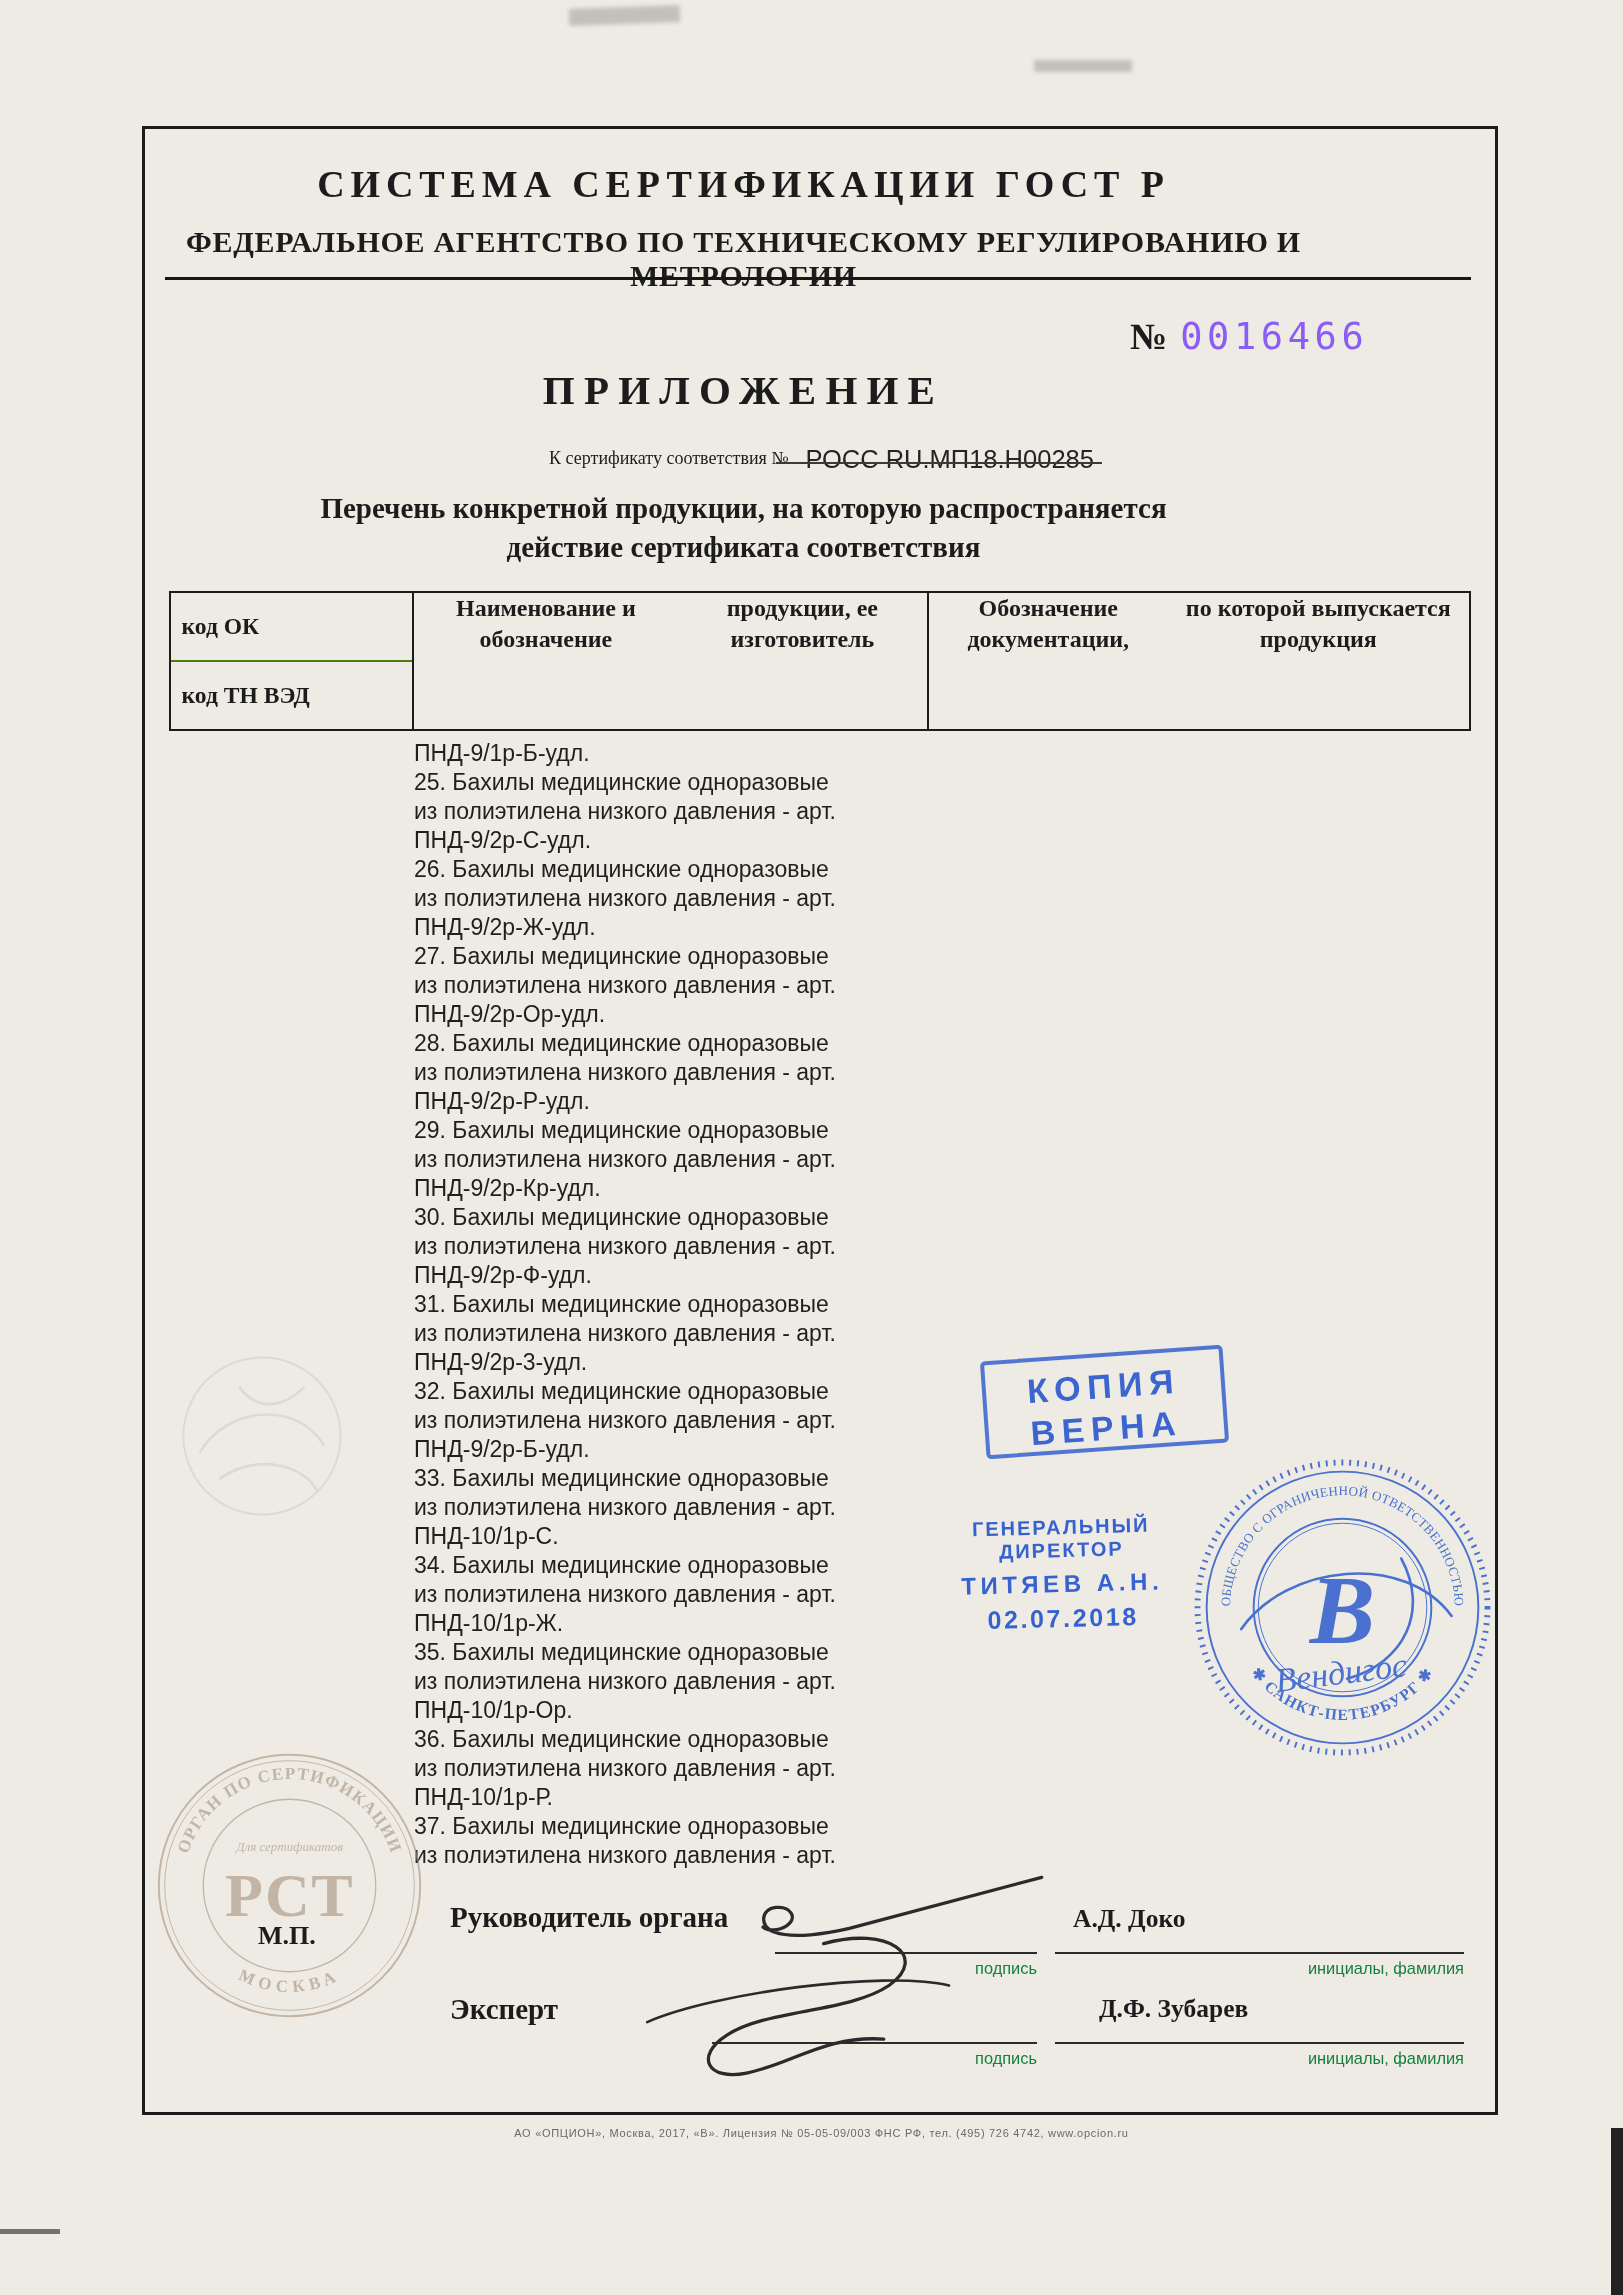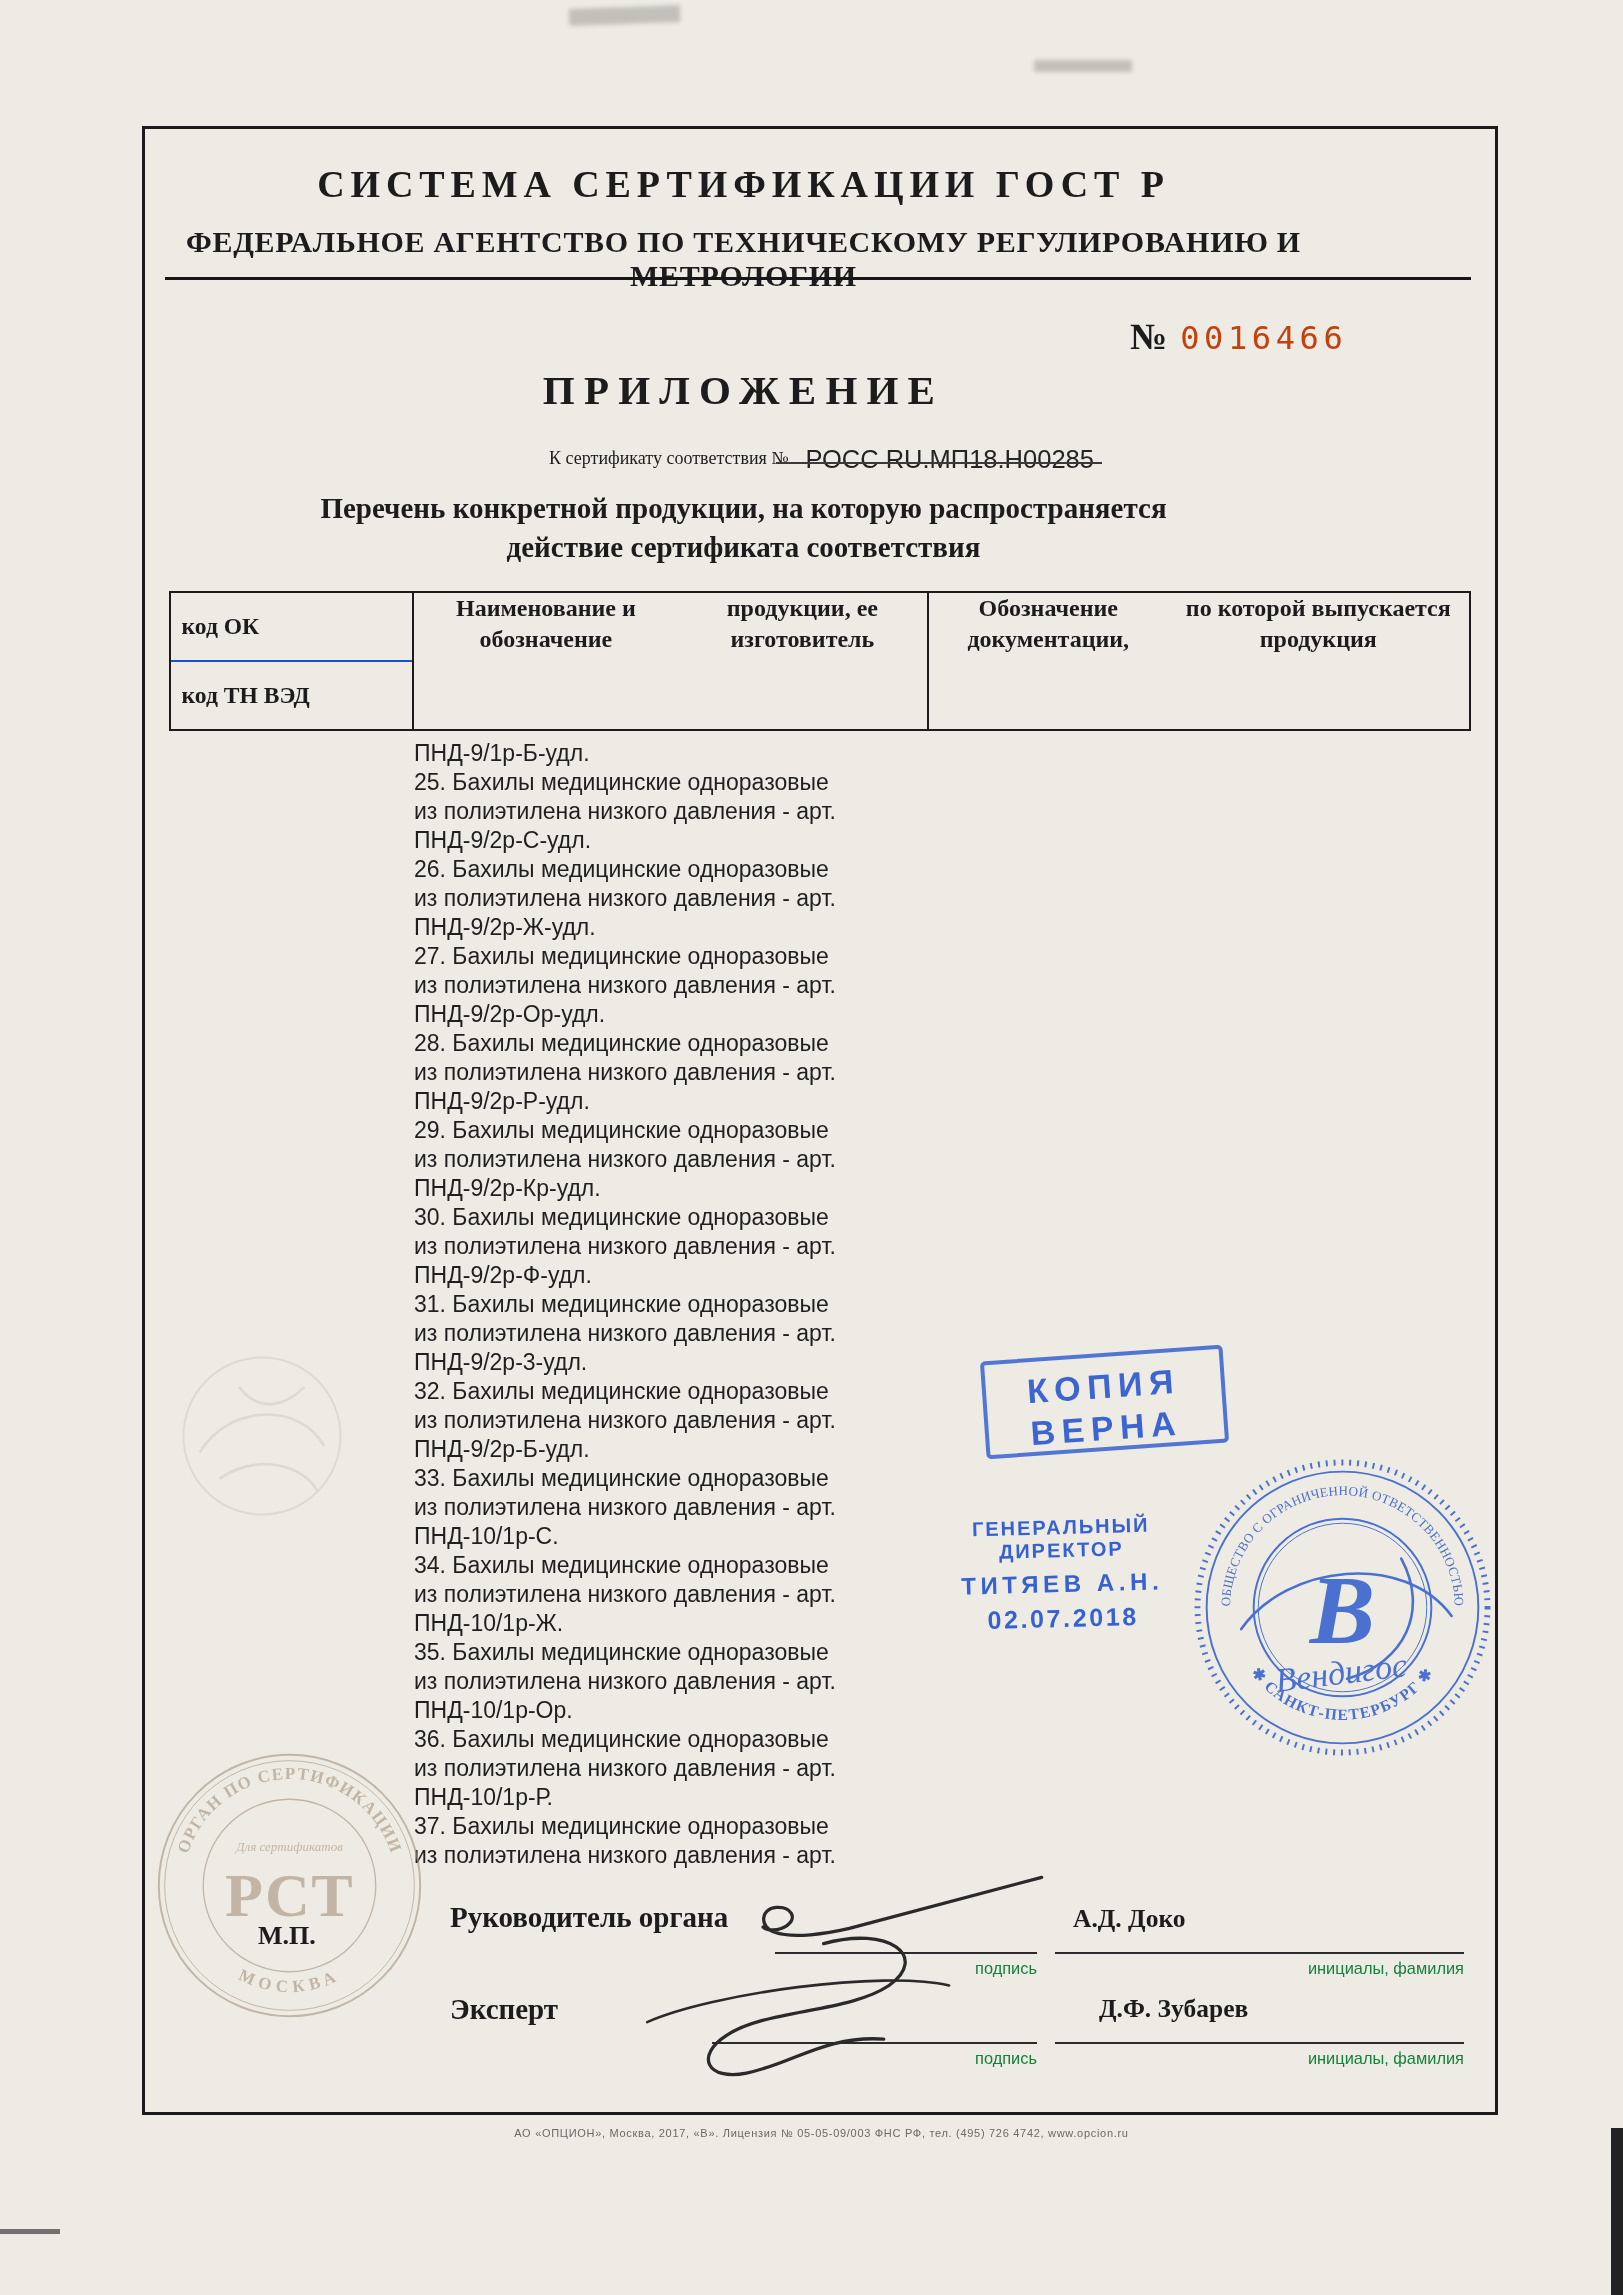--- a/index.html
+++ b/index.html
@@ -14,37 +14,37 @@
   .mono{font-family:"DejaVu Sans Mono",monospace}
 
   .frame{left:142px;top:126px;width:1350px;height:1983px;border:3.9px solid #1b1b1b}
   .rule{left:165px;top:277px;width:1306px;height:3.3px;background:#171717}
 
   .sys-title{top:162px;font-size:38px;letter-spacing:5.9px}
   .agency{top:225px;font-size:30px;letter-spacing:0.7px}
 
   .blankno{left:1130px;top:315px;display:flex;align-items:baseline;gap:13px}
   .blankno .nsign{font-size:37px;font-weight:bold}
-  .blankno .ndigits{font-size:32px;letter-spacing:4.6px;color:#c2410c}
+  .blankno .ndigits{font-size:37px;letter-spacing:4.6px;color:#8b5cf6}
 
   .apx-title{top:366px;font-size:41px;letter-spacing:9.2px}
 
   .certline{top:441px;left:145px;width:1353px;display:flex;justify-content:center;align-items:baseline;gap:17px}
   .certline .lbl{font-size:18px;font-weight:normal}
   .certline .num{font-family:"Liberation Sans",sans-serif;font-size:25.5px;position:relative;top:3.9px;color:#242424}
   .certline .num::after{content:'';position:absolute;left:-29px;right:-7.9px;top:58%;border-top:2.6px solid #3a3a3a}
 
   .purpose1{top:492px;font-size:29px}
   .purpose2{top:531px;font-size:29px}
 
   .tblhead{left:169px;top:591px;width:1302px;height:140px;border:2.6px solid #1c1c1c;box-sizing:border-box;
     display:grid;grid-template-columns:243px 515px 1fr;font-weight:bold}
   .tblhead .c1{border-right:2.6px solid #1c1c1c;display:flex;flex-direction:column}
   .tblhead .c1 .half{flex:1;display:flex;align-items:center;padding-left:10.5px;font-size:23.6px}
-  .tblhead .c1 .half.top{border-bottom:2px solid #1d4ed8}
+  .tblhead .c1 .half.top{border-bottom:2px solid #4d7c0f}
   .tblhead .c2{border-right:2.6px solid #1c1c1c;display:flex;flex-direction:row;justify-content:center;text-align:center;font-size:24px;line-height:31px}
   .tblhead .c3{display:flex;flex-direction:row;justify-content:center;text-align:center;font-size:24px;line-height:31px}
 
   .plist{left:414px;top:739px;width:536px;font-family:"Liberation Sans",sans-serif;
     font-size:23px;line-height:29px;color:#1f1f1f}
 
   .stamp-copy{left:983px;top:1353px;width:243px;height:98px;border:4.6px solid rgba(45,90,208,.88);
     border-radius:5.2px;transform:rotate(-4deg);color:#2d5ad0;text-align:center;
     font-family:"Liberation Sans",sans-serif;font-weight:bold;font-size:34px;letter-spacing:6.5px;
     line-height:42px;padding-top:7.9px;box-sizing:border-box;opacity:.92}

